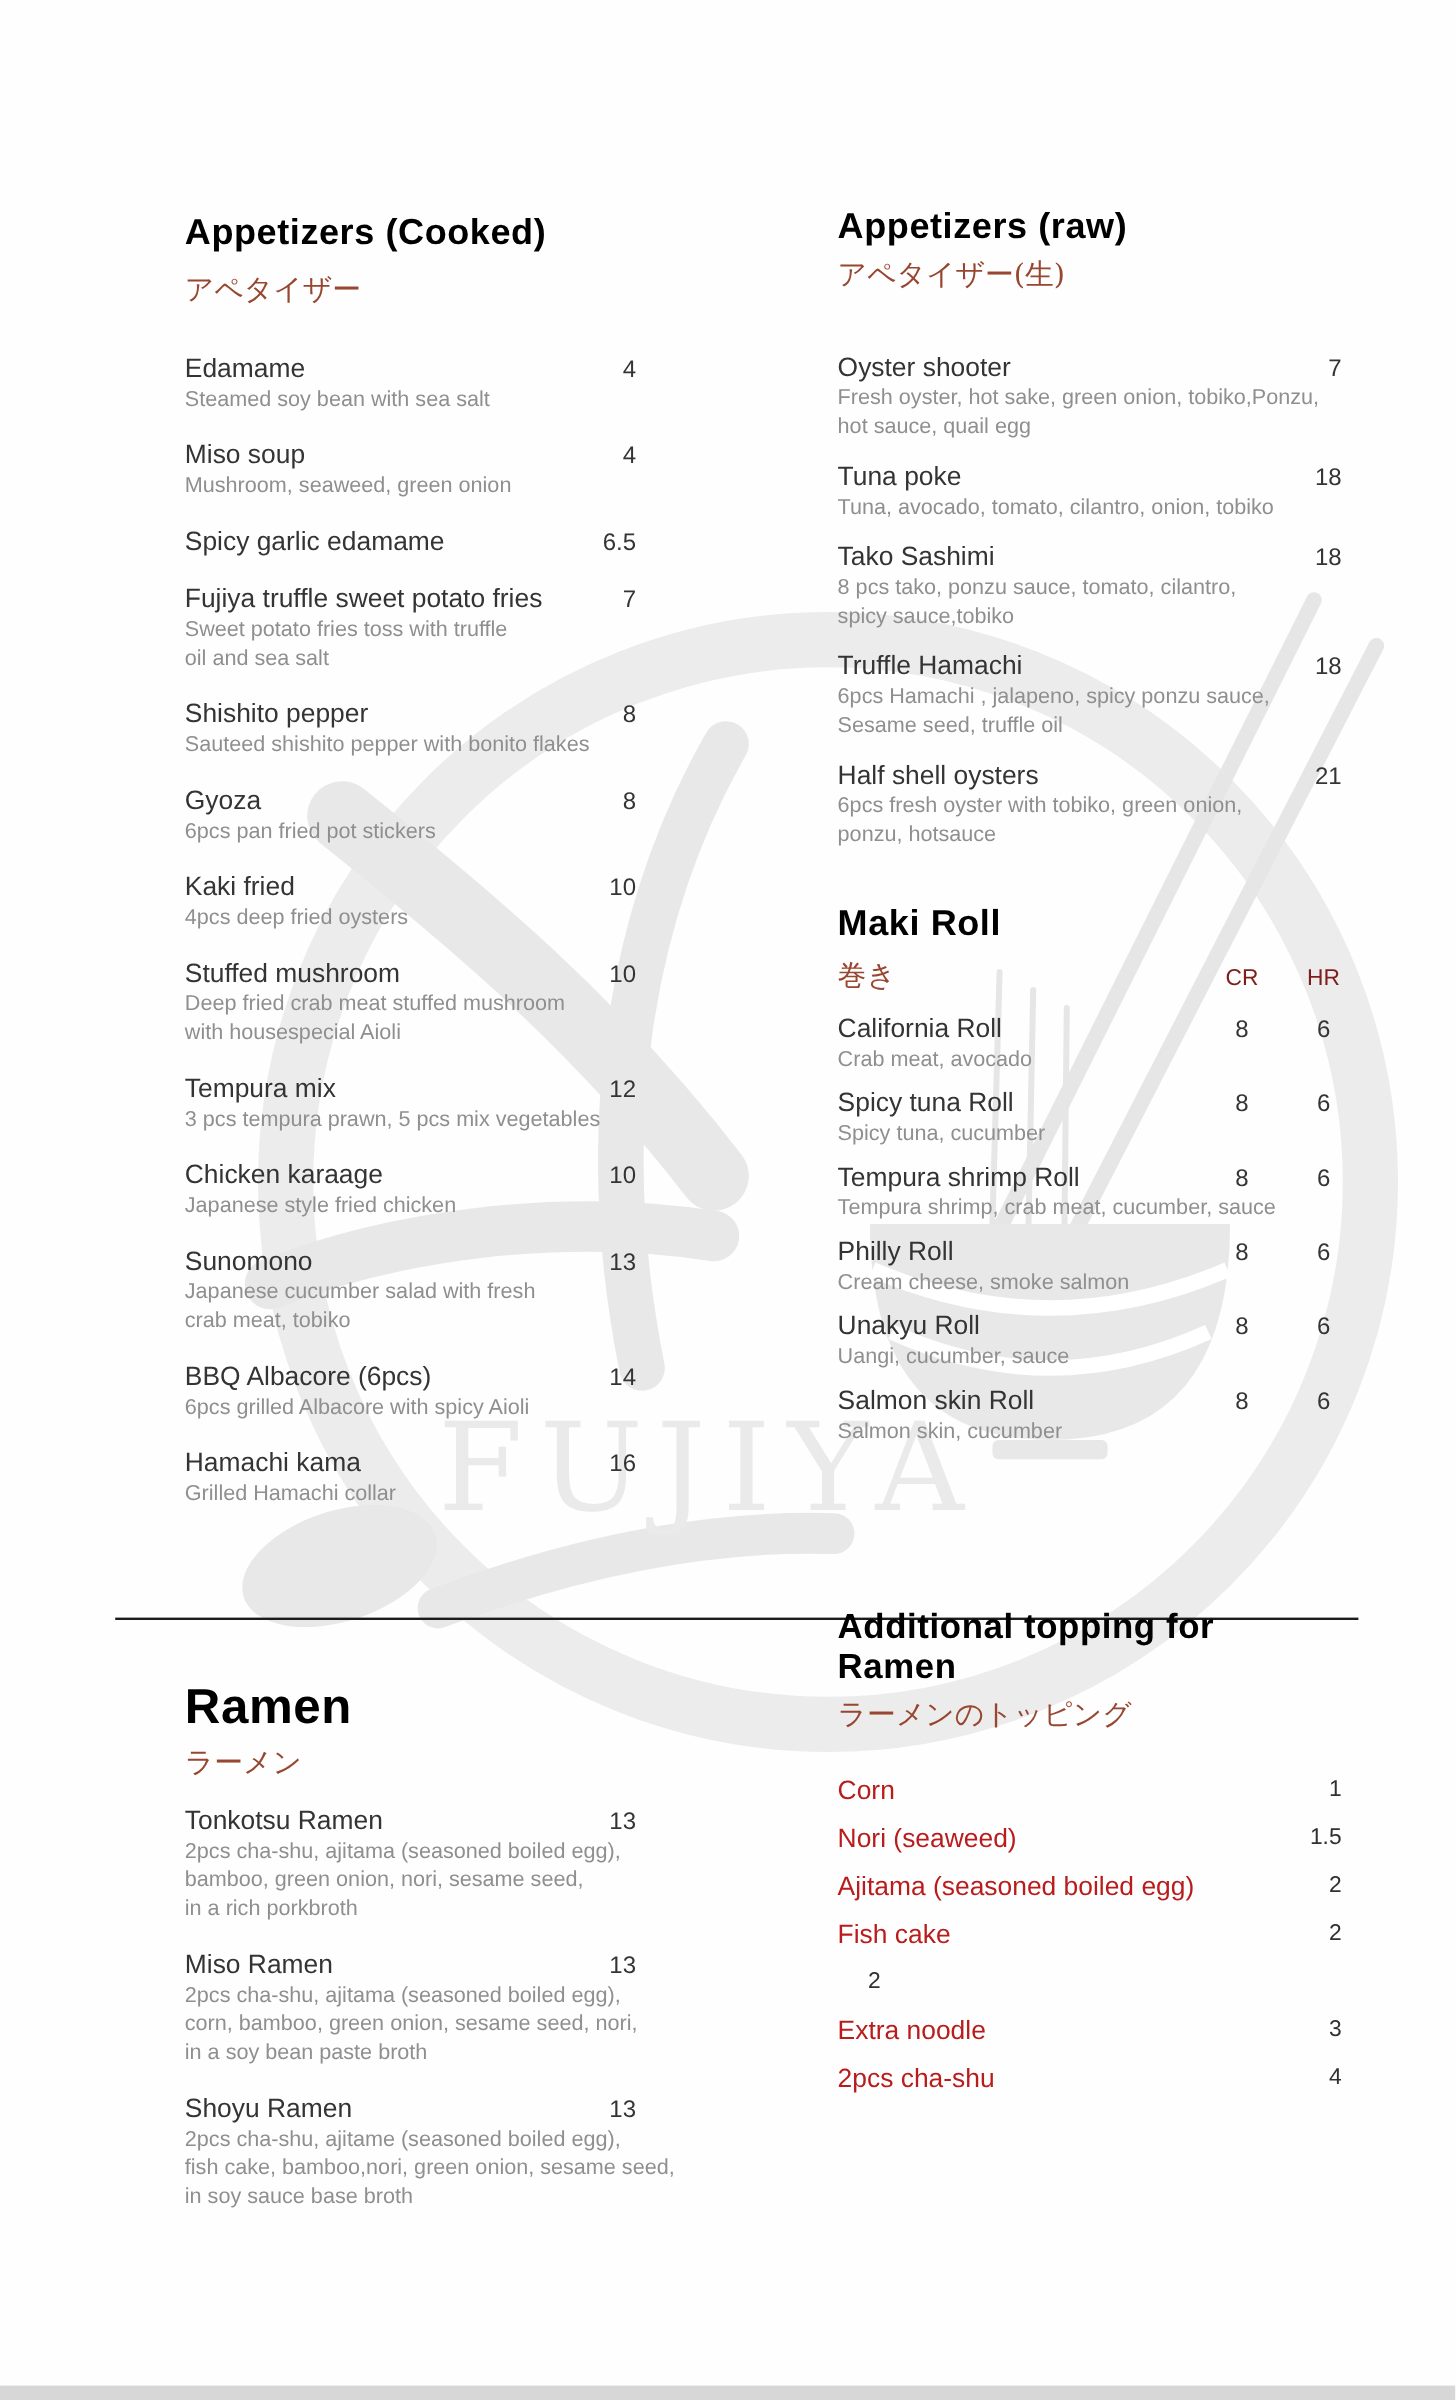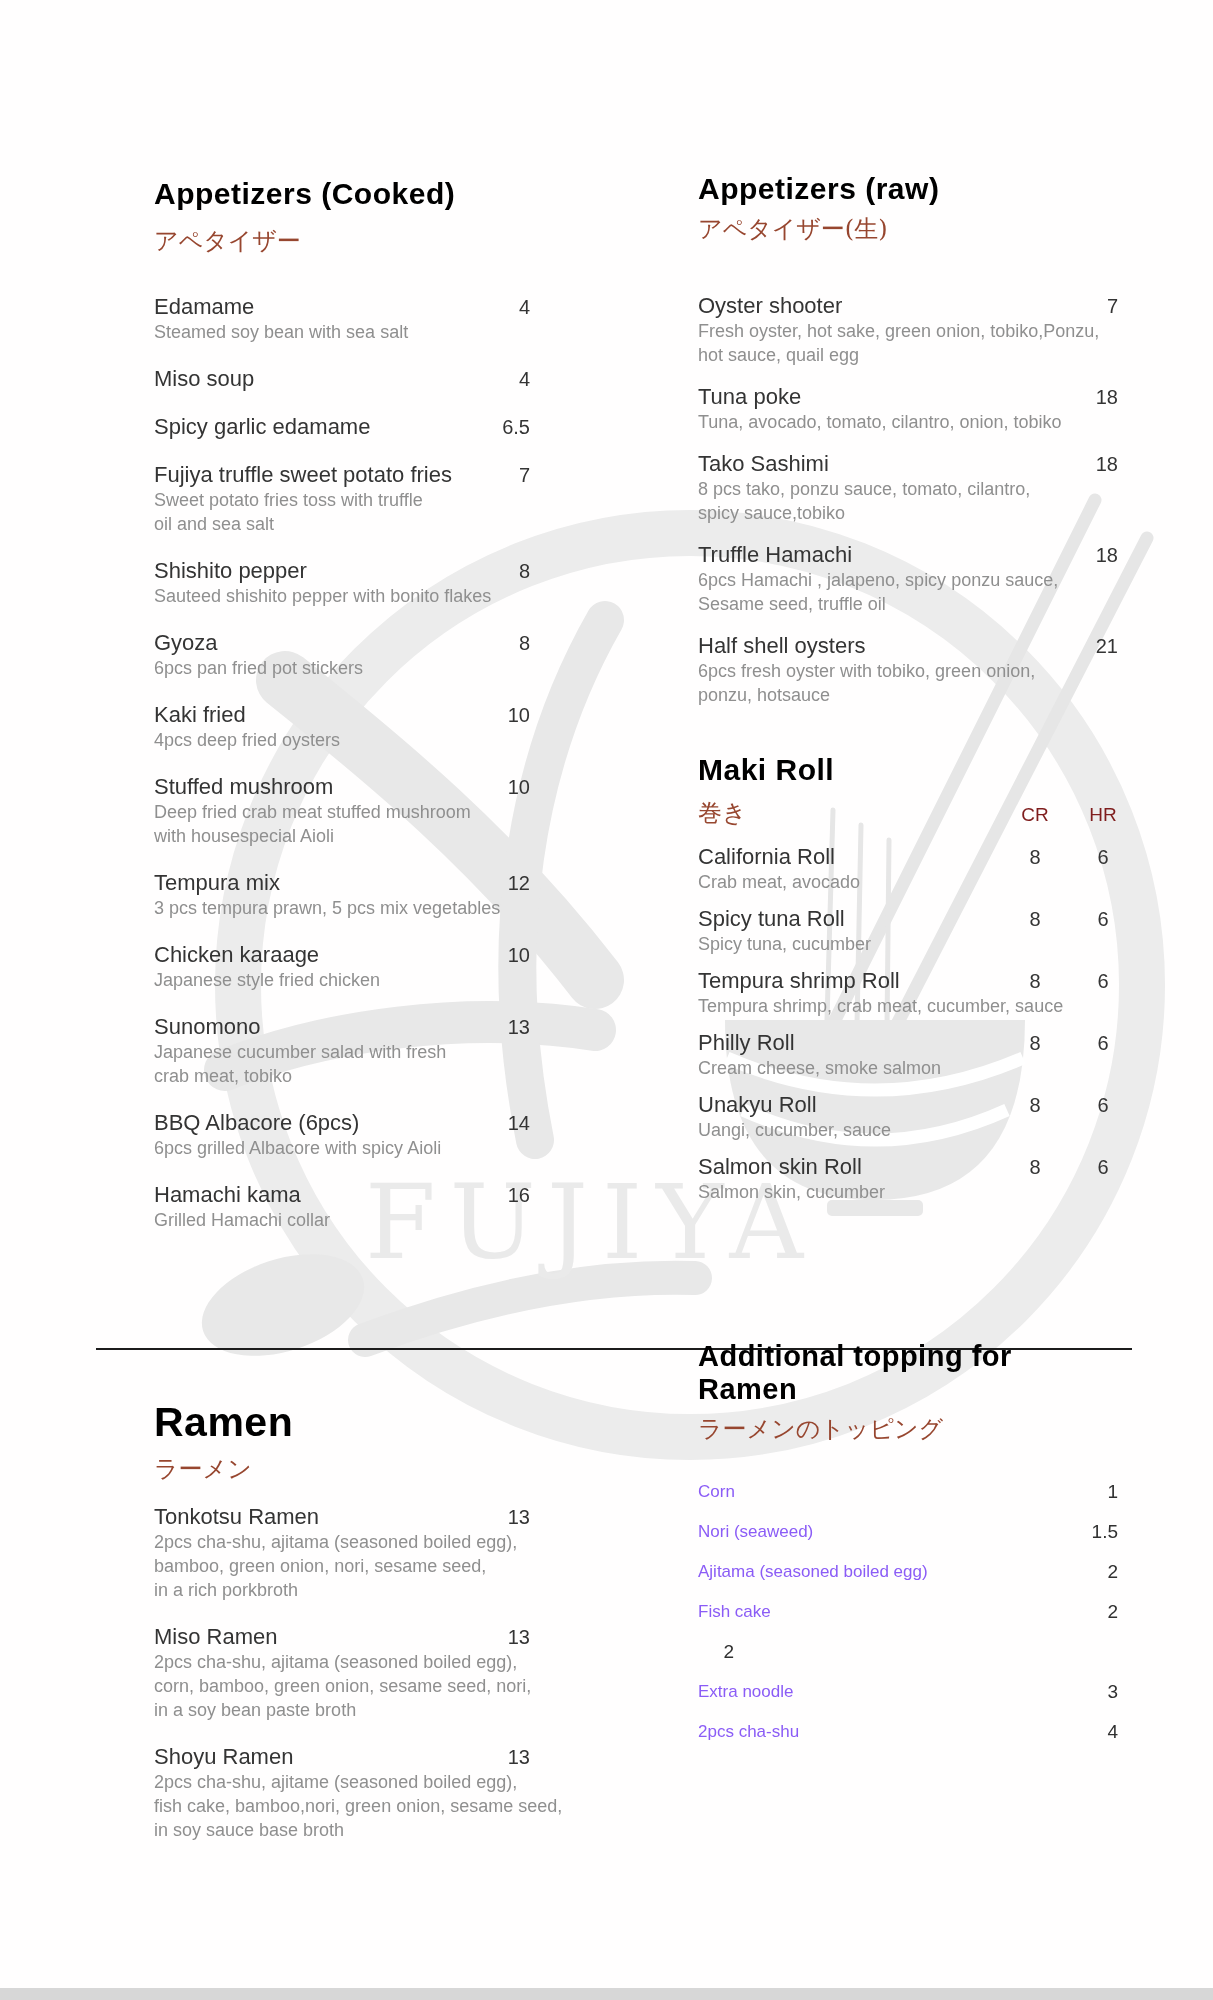--- a/index.html
+++ b/index.html
@@ -39,21 +39,21 @@
   #col-ramen h2.sec{font-size:41px;line-height:38px;}
   #col-ramen .jp{margin-top:13px;}
   #col-ramen .items{margin-top:20px;}
   #col-ramen .item{margin-bottom:22px;}
   
   #col-top{left:698px;top:1340px;width:420px;}
   #col-top h2.sec{font-size:29px;line-height:33px;}
   #col-top .jp{margin-top:8px;}
   #col-top .items{margin-top:28px;}
   .trow{display:flex;align-items:center;height:40px;}
-  .tname{flex:1;font-size:17px;color:#8b5cf6;}
+  .tname{flex:1;font-size:22px;color:#b91c1c;}
   .tprice{font-size:19px;color:#303030;text-align:right;min-width:36px;}
   .divider{position:absolute;left:96px;top:1348px;width:1036px;height:2px;background:#1c1c1c;z-index:1;}
   .bottom-edge{position:absolute;left:0;top:1988px;width:1213px;height:12px;background:#d7d7d7;z-index:1;}
 </style>
 </head>
 <body>
 
 <div class="page">
 
   <svg class="wm" width="1050" height="1260" viewBox="0 0 1050 1260" aria-hidden="true">
@@ -94,20 +94,21 @@
             <span class="iprice">4</span>
           </div>
           <div class="idesc">Steamed soy bean with sea salt</div>
         </div>
 
         <div class="item">
           <div class="row">
             <span class="iname">Miso soup</span>
             <span class="iprice">4</span>
           </div>
+          <div class="idesc">Mushroom, seaweed, green onion</div>
         </div>
 
         <div class="item">
           <div class="row">
             <span class="iname">Spicy garlic edamame</span>
             <span class="iprice">6.5</span>
           </div>
 
         </div>
 

